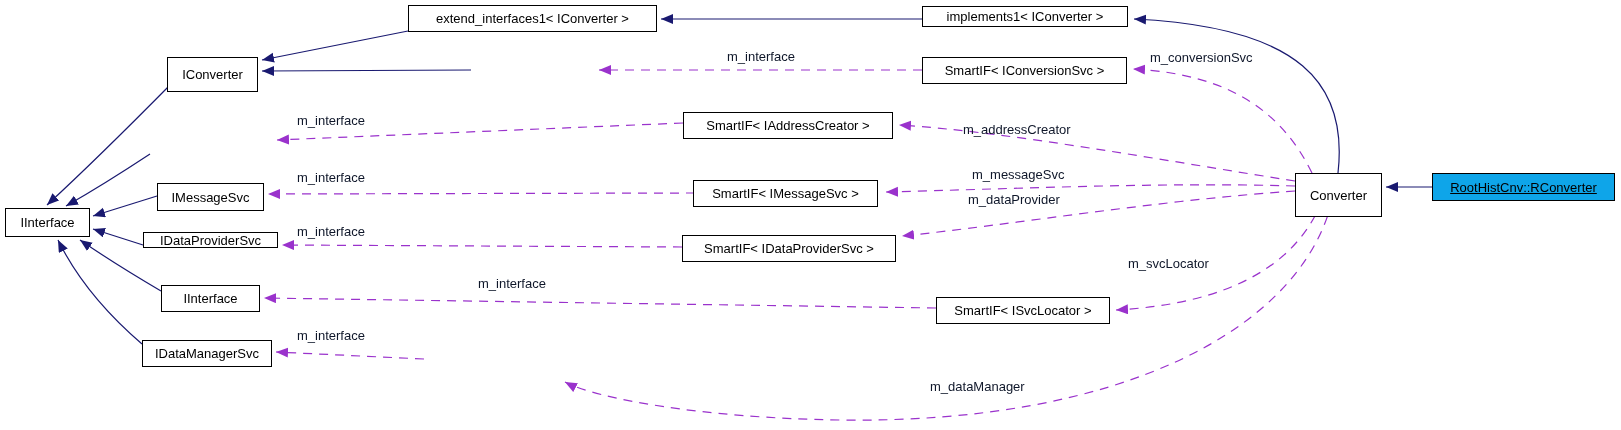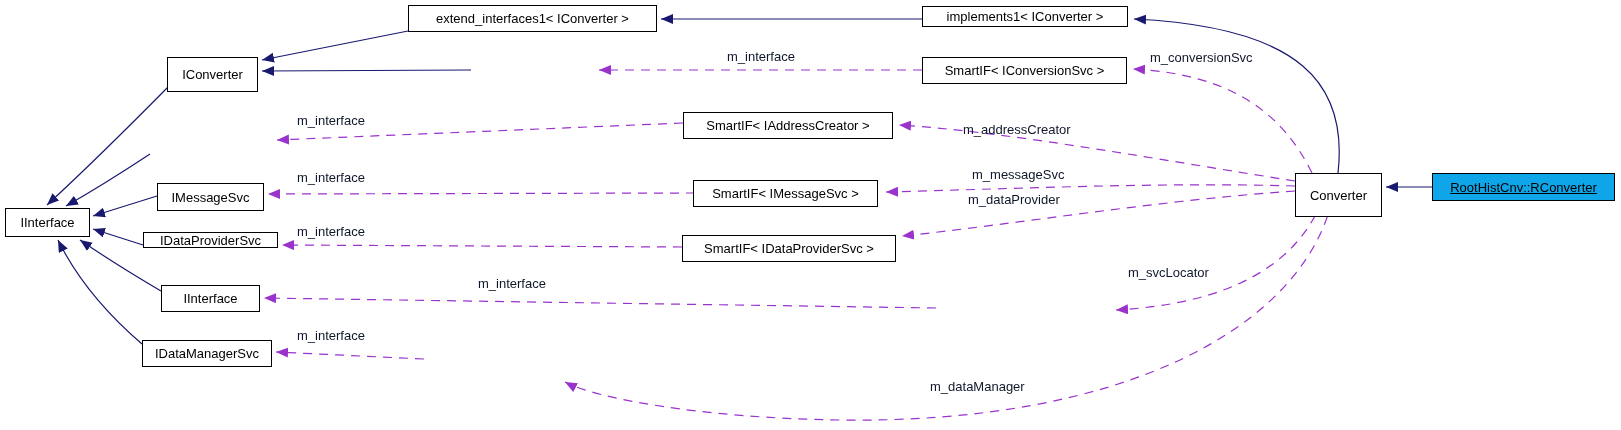--- a/index.html
+++ b/index.html
@@ -107,36 +107,39 @@
     </div>
   <div class="node" style="left:143px;top:232px;width:135px;height:16px">
       <span>IDataProviderSvc</span>
     </div>
   <div class="node" style="left:682px;top:235px;width:214px;height:27px">
       <span>SmartIF&lt; IDataProviderSvc &gt;</span>
     </div>
   <div class="node" style="left:161px;top:285px;width:99px;height:27px">
       <span>IInterface</span>
     </div>
+  <div class="node" style="left:936px;top:297px;width:174px;height:27px">
+      <span>SmartIF&lt; ISvcLocator &gt;</span>
+    </div>
   <div class="node" style="left:142px;top:340px;width:130px;height:27px">
       <span>IDataManagerSvc</span>
     </div>
   <div class="node" style="left:1295px;top:173px;width:87px;height:44px">
       <span>Converter</span>
     </div>
   <div class="node current" style="left:1432px;top:173px;width:183px;height:28px">
       <span>RootHistCnv::RConverter</span>
     </div>
 
   <div class="edge-label" style="left:727px;top:49px">m_interface</div>
   <div class="edge-label" style="left:1150px;top:50px">m_conversionSvc</div>
   <div class="edge-label" style="left:297px;top:113px">m_interface</div>
   <div class="edge-label" style="left:963px;top:122px">m_addressCreator</div>
   <div class="edge-label" style="left:297px;top:170px">m_interface</div>
   <div class="edge-label" style="left:972px;top:167px">m_messageSvc</div>
   <div class="edge-label" style="left:968px;top:192px">m_dataProvider</div>
   <div class="edge-label" style="left:297px;top:224px">m_interface</div>
   <div class="edge-label" style="left:478px;top:276px">m_interface</div>
-  <div class="edge-label" style="left:1128px;top:265px">m_svcLocator</div>
+  <div class="edge-label" style="left:1128px;top:256px">m_svcLocator</div>
   <div class="edge-label" style="left:297px;top:328px">m_interface</div>
   <div class="edge-label" style="left:930px;top:379px">m_dataManager</div>
 
 </div>
 
 </body></html>

